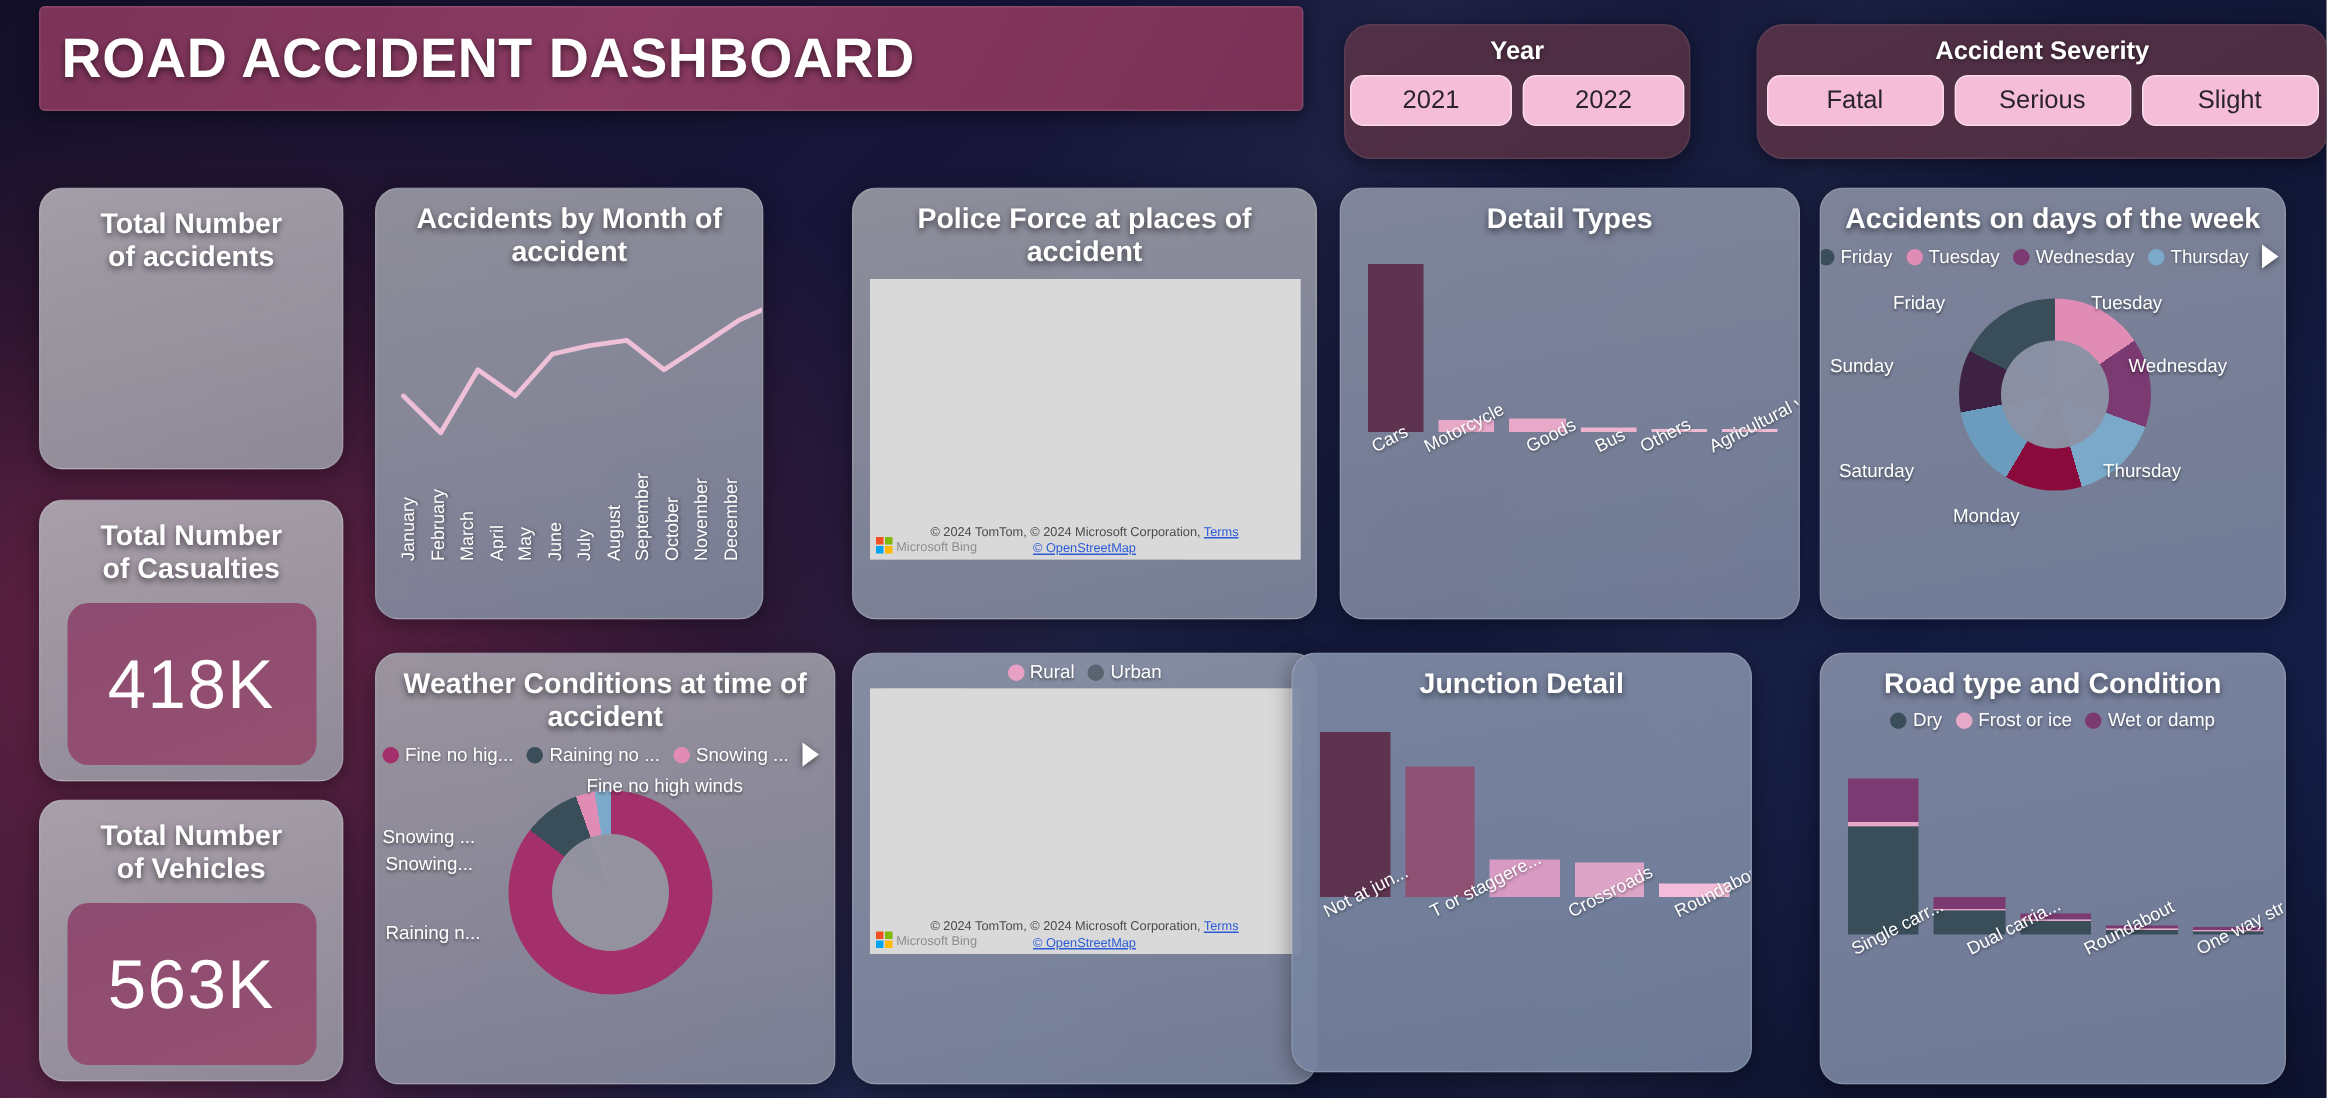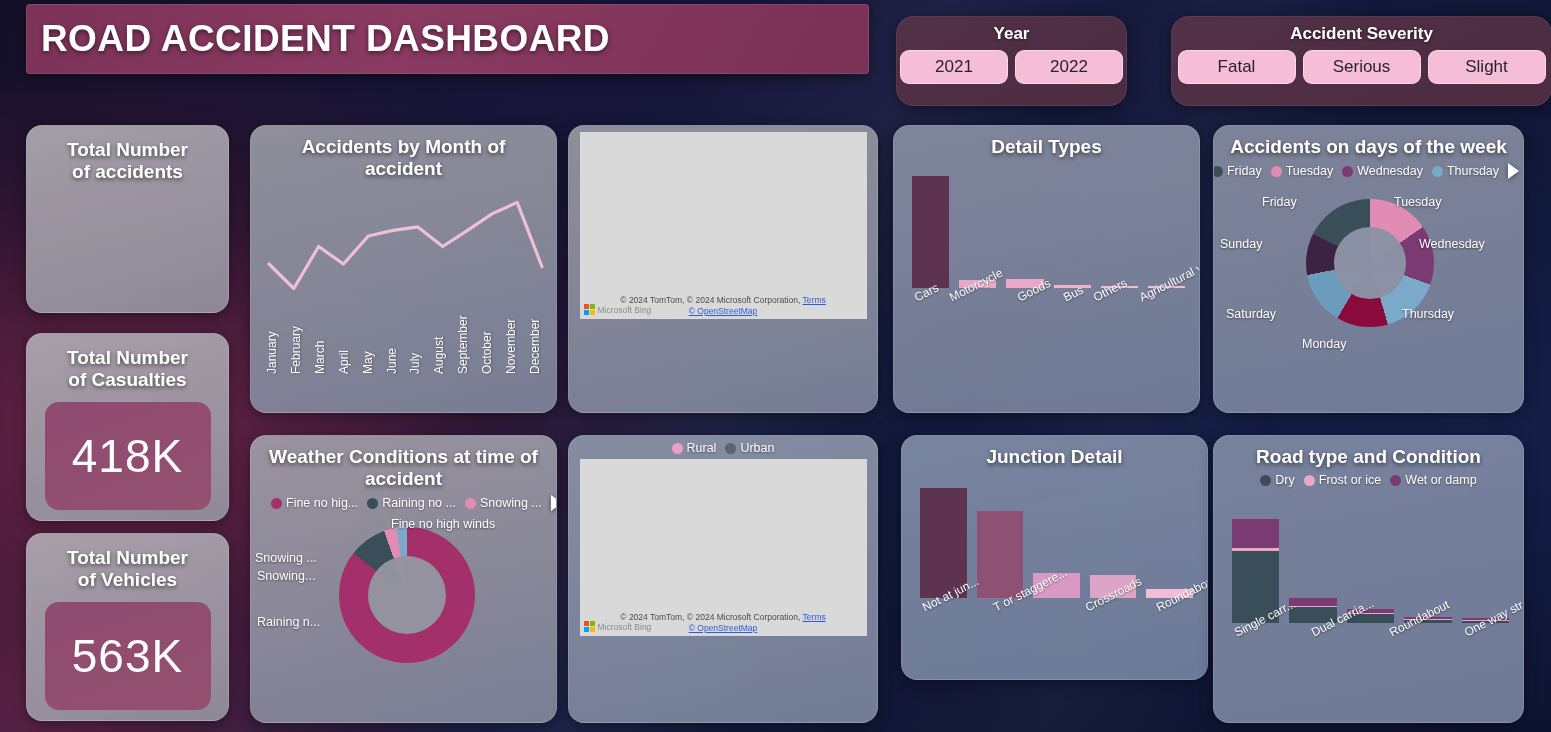--- a/index.html
+++ b/index.html
@@ -87,42 +87,42 @@
   .kpi-value-box {
     margin-top: 11px; width: 166px; height: 108px;
     background: linear-gradient(160deg, #8e4b70 0%, #94506f 100%);
     border-radius: 14px;
     display: flex; align-items: center; justify-content: center;
   }
   .kpi-value { color: #fff; font-size: 46px; font-weight: 400; letter-spacing: 1px; }
 
   
   .panel { background: linear-gradient(170deg, rgba(152,152,162,0.93) 0%, rgba(128,136,158,0.90) 100%); }
-  #panel-month   { left: 250px;  top: 125px; width: 307px; height: 288px; }
+  #panel-month   { left: 250px;  top: 125px; width: 259px; height: 288px; }
   #panel-police  { left: 568px;  top: 125px; width: 310px; height: 288px; }
   #panel-vehicle { left: 893px;  top: 125px; width: 307px; height: 288px;
                    background: linear-gradient(170deg, rgba(134,140,160,0.94) 0%, rgba(120,130,156,0.92) 100%); }
   #panel-days    { left: 1213px; top: 125px; width: 311px; height: 288px;
                    background: linear-gradient(170deg, rgba(132,138,158,0.94) 0%, rgba(122,132,158,0.92) 100%); }
   #panel-weather { left: 250px;  top: 435px; width: 307px; height: 288px;
                    background: linear-gradient(170deg, rgba(160,156,166,0.93) 0%, rgba(132,136,156,0.91) 100%); }
   #panel-region  { left: 568px;  top: 435px; width: 310px; height: 288px;
                    background: linear-gradient(170deg, rgba(140,148,168,0.94) 0%, rgba(124,134,158,0.92) 100%); }
-  #panel-junction{ left: 901px;  top: 435px; width: 307px; height: 245px;
+  #panel-junction{ left: 861px;  top: 435px; width: 307px; height: 280px;
                    background: linear-gradient(170deg, rgba(126,138,164,0.95) 0%, rgba(116,130,158,0.93) 100%); }
   #panel-road    { left: 1213px; top: 435px; width: 311px; height: 288px;
                    background: linear-gradient(170deg, rgba(126,136,162,0.95) 0%, rgba(118,130,158,0.93) 100%); }
   .panel .card-title { font-size: 19px; padding: 10px 12px 0; }
 
   
   .legend {
     display: flex; align-items: center; justify-content: center;
     gap: 9px; margin-top: 5px; padding: 0 8px;
   }
-  .legend.left { justify-content: flex-start; padding-left: 20px; }
+  .legend.left { justify-content: flex-start; padding-left: 4px; }
   .legend-item { display: flex; align-items: center; gap: 4px; }
   .legend-dot { width: 11px; height: 11px; border-radius: 50%; flex: 0 0 auto; }
   .legend-label {
     color: #fff; font-size: 12.5px; white-space: nowrap;
     text-shadow: 0 1px 2px rgba(0,0,0,0.45);
   }
   .legend-arrow {
     margin-left: auto; margin-right: 6px; cursor: pointer;
     width: 0; height: 0; border-top: 8px solid transparent;
     border-bottom: 8px solid transparent; border-left: 11px solid #fff;
@@ -259,20 +259,21 @@
         <span>August</span>
         <span>September</span>
         <span>October</span>
         <span>November</span>
         <span>December</span>
       </div>
   </div>
 </div>
 
 <div id="panel-police" class="card panel">
+  <div class="card-title">Police Force at places of accident</div>
   <div class="map-frame">
     <div class="sea"></div>
     <svg width="287" height="187" viewBox="0 0 287 187">
       <path d="M0,0 L60,0 L52,22 L30,34 L38,50 L14,62 L0,56 Z" fill="#f2f2f2"></path>
       <path d="M196,0 L287,0 L287,140 L244,150 L228,120 L236,86 L214,60 L204,26 Z" fill="#ececec"></path>
       <path d="M232,150 L287,142 L287,187 L210,187 L206,168 Z" fill="#e8e8e8"></path>
       <path d="M152,126 L196,114 L214,128 L226,156 L200,178 L160,182 L140,166 L142,140 Z" fill="#eaeaea"></path>
       <path d="M96,150 L126,140 L140,160 L128,182 L96,186 L84,166 Z" fill="#ededed"></path>
       <path d="M88,100 L114,96 L120,118 L104,134 L84,126 Z" fill="#efefef"></path>
       <g opacity="0.92">

